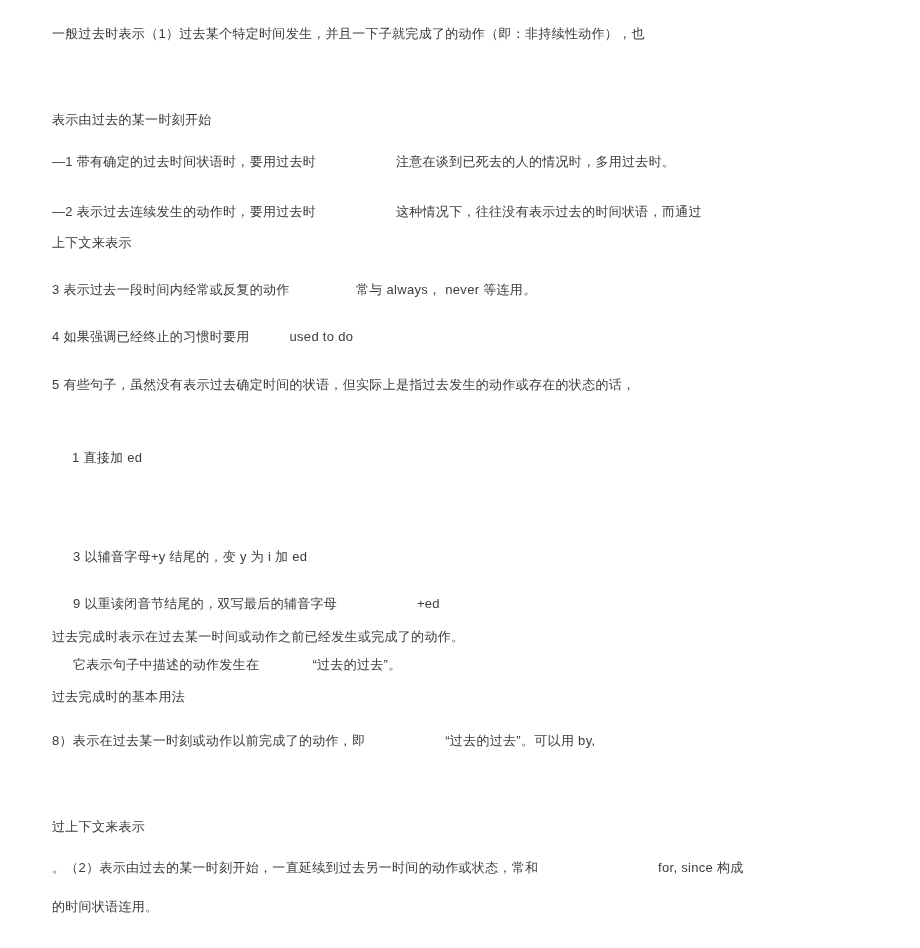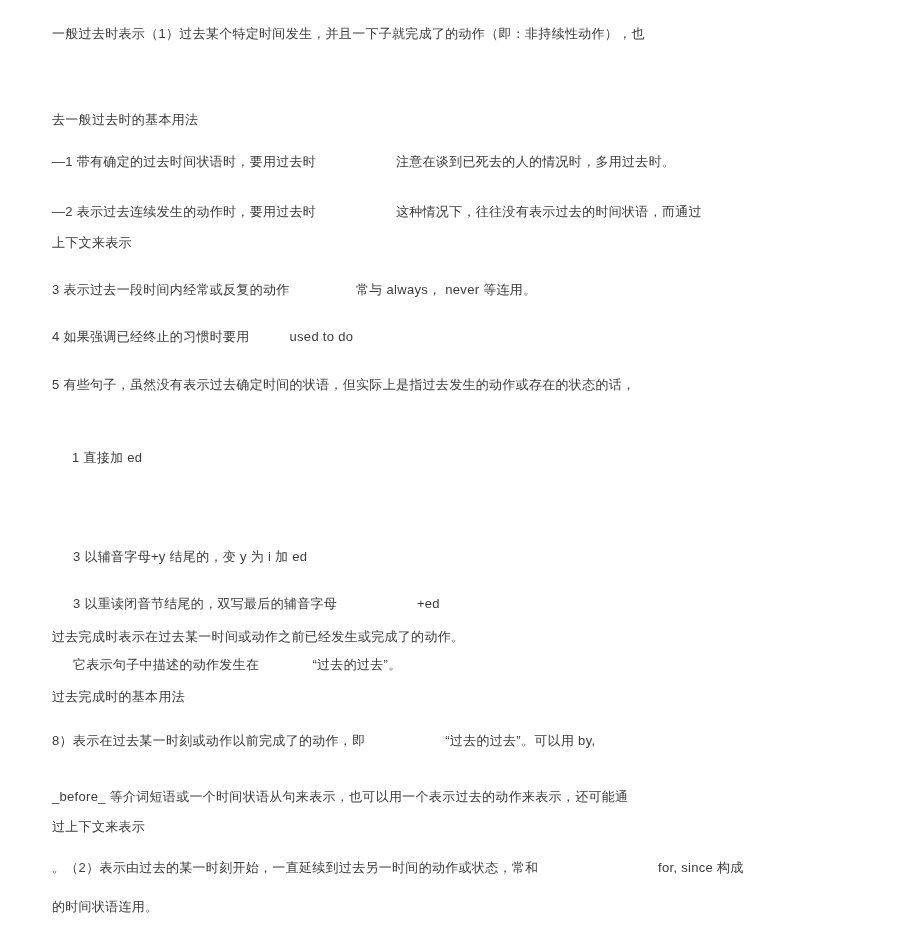--- a/index.html
+++ b/index.html
@@ -49,31 +49,30 @@
   .l19{top:787px}
   .l20{top:817px}
   .l21{top:858px}
   .l22{top:897px}
 </style>
 </head>
 <body>
 
 <div class="page">
   <div class="line l1">一般过去时表示（1）过去某个特定时间发生，并且一下子就完成了的动作（即：非持续性动作），也</div>
-  <div class="line l3">去一般过去时的基本用法</div>
+  <div class="line l3">表示由过去的某一时刻开始</div>
   <div class="line l4">—1 带有确定的过去时间状语时，要用过去时　　　　　　注意在谈到已死去的人的情况时，多用过去时。</div>
   <div class="line l5">—2 表示过去连续发生的动作时，要用过去时　　　　　　这种情况下，往往没有表示过去的时间状语，而通过</div>
   <div class="line l6">上下文来表示</div>
   <div class="line l7">3 表示过去一段时间内经常或反复的动作　　　　　常与 always， never 等连用。</div>
   <div class="line l8">4 如果强调已经终止的习惯时要用　　　used to do</div>
   <div class="line l9">5 有些句子，虽然没有表示过去确定时间的状语，但实际上是指过去发生的动作或存在的状态的话，</div>
   <div class="line l11">1 直接加 ed</div>
   <div class="line l13">3 以辅音字母+y 结尾的，变 y 为 i 加 ed</div>
-  <div class="line l14">3 以重读闭音节结尾的，双写最后的辅音字母　　　　　　+ed</div>
+  <div class="line l14">9 以重读闭音节结尾的，双写最后的辅音字母　　　　　　+ed</div>
   <div class="line l15">过去完成时表示在过去某一时间或动作之前已经发生或完成了的动作。</div>
   <div class="line l16">它表示句子中描述的动作发生在　　　　“过去的过去”。</div>
   <div class="line l17">过去完成时的基本用法</div>
   <div class="line l18">8）表示在过去某一时刻或动作以前完成了的动作，即　　　　　　“过去的过去”。可以用 by,</div>
-  <div class="line l19">_before_ 等介词短语或一个时间状语从句来表示，也可以用一个表示过去的动作来表示，还可能通</div>
   <div class="line l20">过上下文来表示</div>
   <div class="line l21">。（2）表示由过去的某一时刻开始，一直延续到过去另一时间的动作或状态，常和　　　　　　　　　for, since 构成</div>
   <div class="line l22">的时间状语连用。</div>
 </div>
 
 </body></html>

